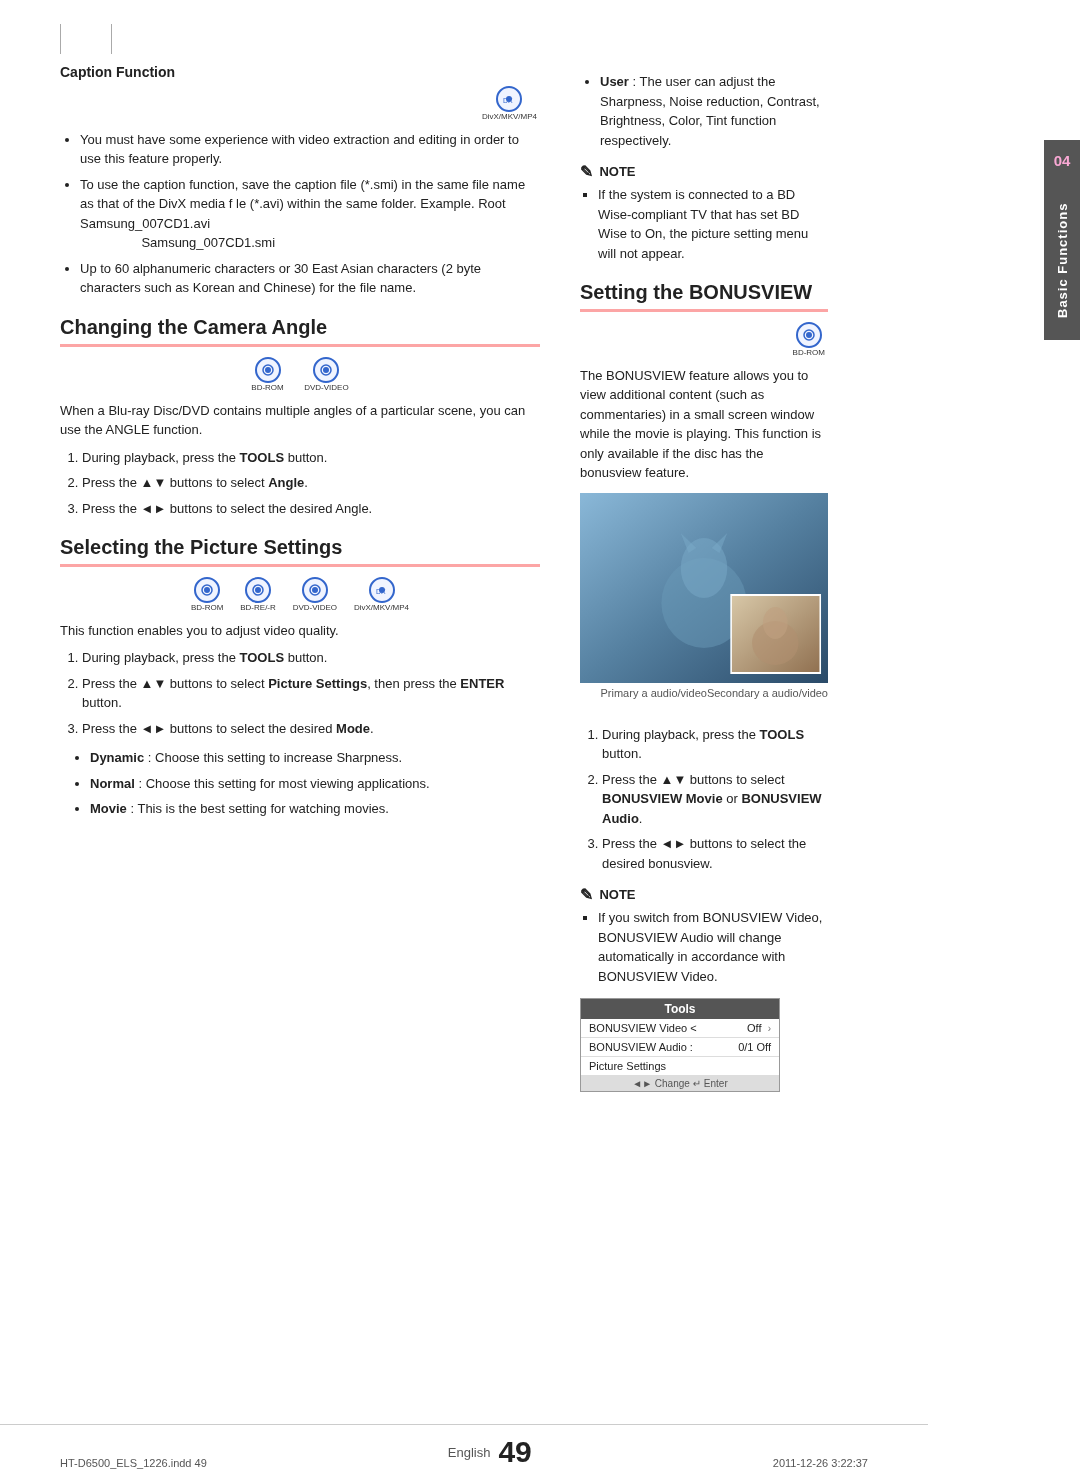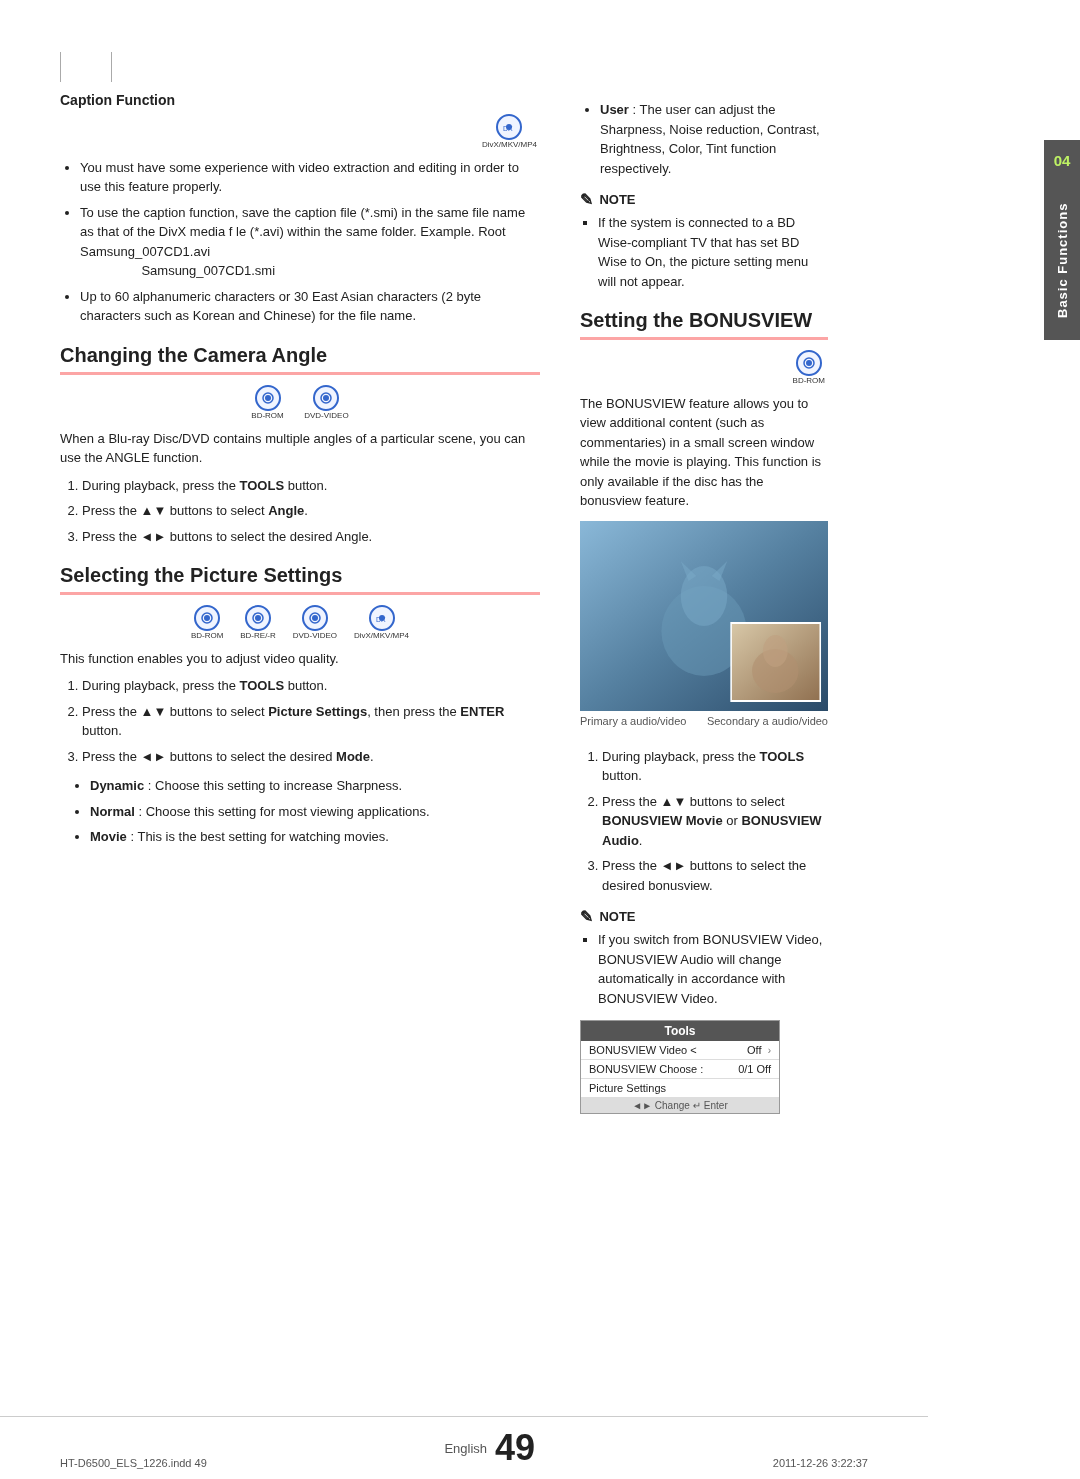--- a/index.html
+++ b/index.html
@@ -11,21 +11,21 @@
       width: 1080px;
       min-height: 1479px;
       position: relative;
       overflow: hidden;
     }
 
     .page-wrapper {
       width: 928px;
       min-height: 1479px;
       position: relative;
-      padding: 52px 0 0 0;
+      padding: 24px 0 0 0;
       display: flex;
       flex-direction: column;
     }
 
     
     .side-tab {
       position: absolute;
       right: 0;
       top: 180px;
       width: 36px;
@@ -43,21 +43,21 @@
       align-items: center;
       justify-content: center;
       z-index: 10;
     }
     .side-tab-number {
       position: absolute;
       right: 0;
       top: 140px;
       width: 36px;
       background: #555;
-      color: #bef264;
+      color: #f9a8d4;
       font-size: 15px;
       font-weight: bold;
       text-align: center;
       padding: 6px 0;
       height: 40px;
       display: flex;
       align-items: center;
       justify-content: center;
       z-index: 11;
     }
@@ -209,25 +209,25 @@
       height: 190px;
       background: linear-gradient(135deg, #7aabcf 0%, #5580a0 40%, #3a5a78 100%);
       position: relative;
       margin: 10px 0 4px 0;
       display: block;
       overflow: hidden;
     }
 
     .bonusview-labels {
       display: flex;
-      justify-content: space-between;
+      justify-content: flex-end;
       font-size: 11px;
       color: #555;
       max-width: 320px;
-      margin-bottom: 20px;
+      margin-bottom: 26px;
     }
 
     
     .tools-menu {
       border: 1px solid #999;
       width: 200px;
       margin: 10px 0;
       font-size: 11px;
     }
     .tools-menu-title {
@@ -282,21 +282,21 @@
       display: flex;
       align-items: center;
       gap: 8px;
       justify-content: space-between;
     }
     .page-number-text {
       font-size: 13px;
       color: #555;
     }
     .page-number-big {
-      font-size: 36px;
+      font-size: 30px;
       font-weight: bold;
       color: #222;
     }
   </style>
 </head>
 <body>
 
 <div class="side-tab">
   <span>Basic Functions</span>
 </div>
@@ -509,21 +509,21 @@
           </ul>
         </div>
 
         <div class="tools-menu">
           <div class="tools-menu-title">Tools</div>
           <div class="tools-menu-row">
             <span>BONUSVIEW Video &lt;</span>
             <span>Off &nbsp;<span class="arrow">›</span></span>
           </div>
           <div class="tools-menu-row">
-            <span>BONUSVIEW Choose :</span>
+            <span>BONUSVIEW Audio :</span>
             <span>0/1 Off</span>
           </div>
           <div class="tools-menu-row">
             <span>Picture Settings</span>
             <span></span>
           </div>
           <div class="tools-menu-footer">◄► Change   ↵ Enter</div>
         </div>
 
       </div>

